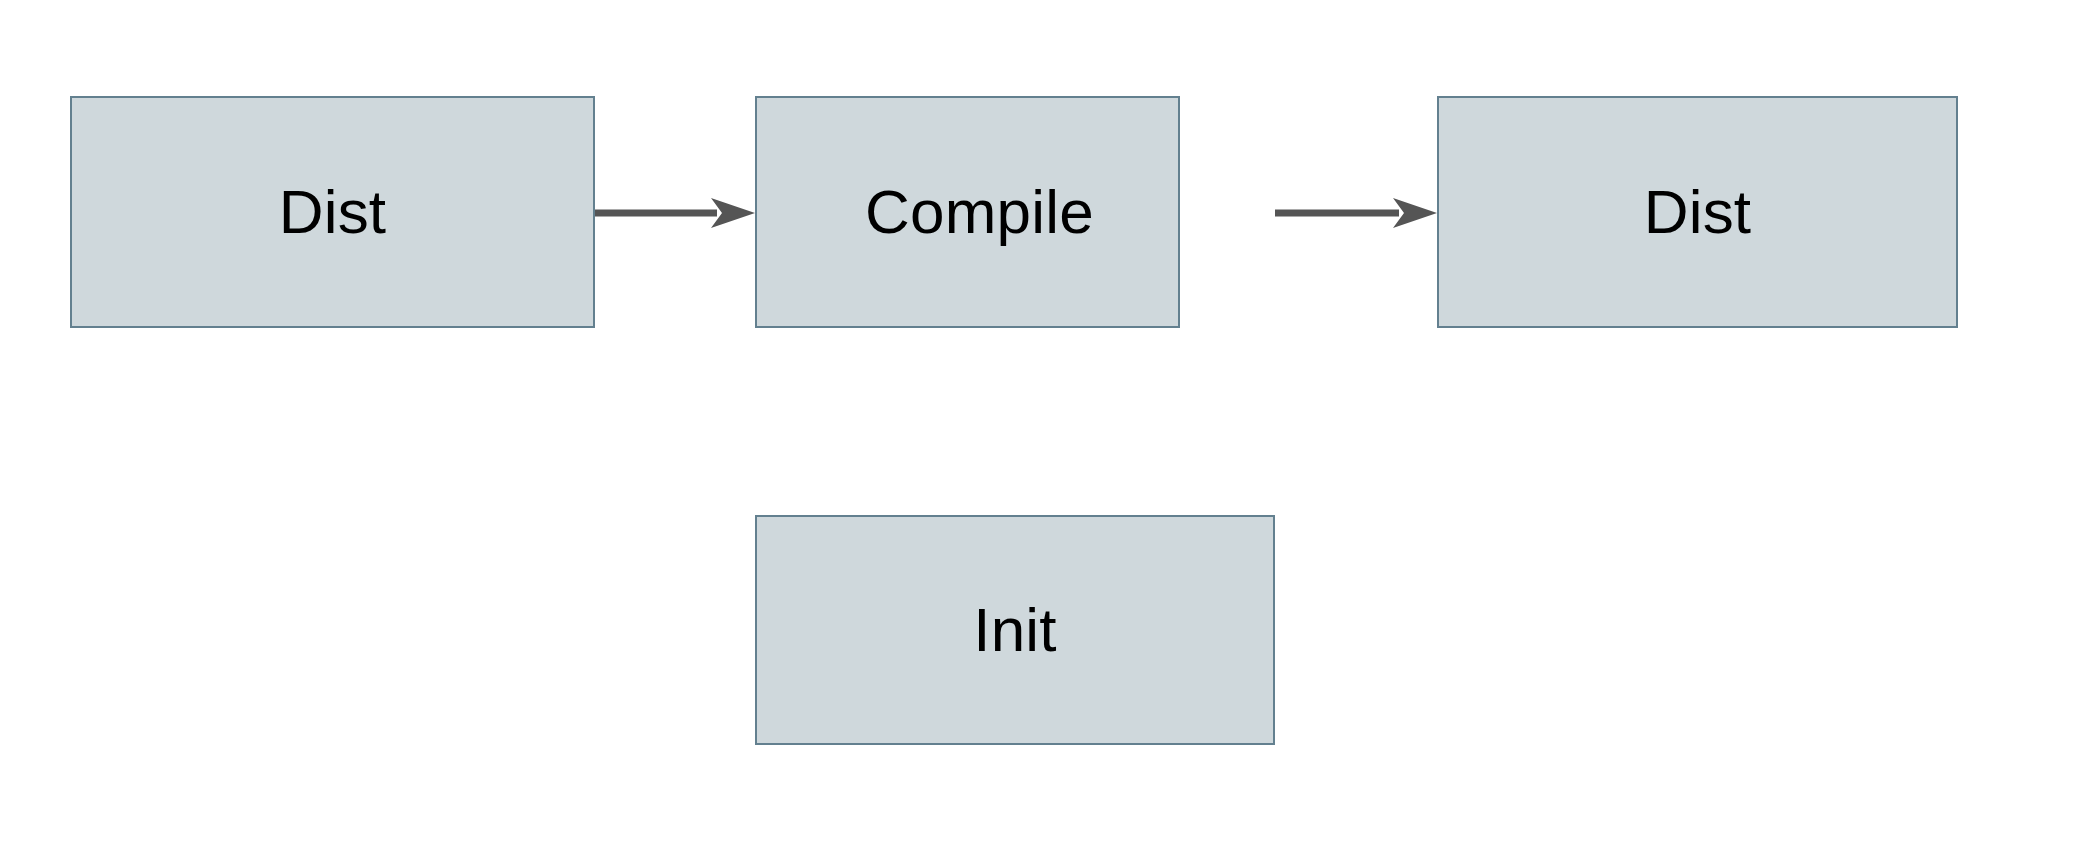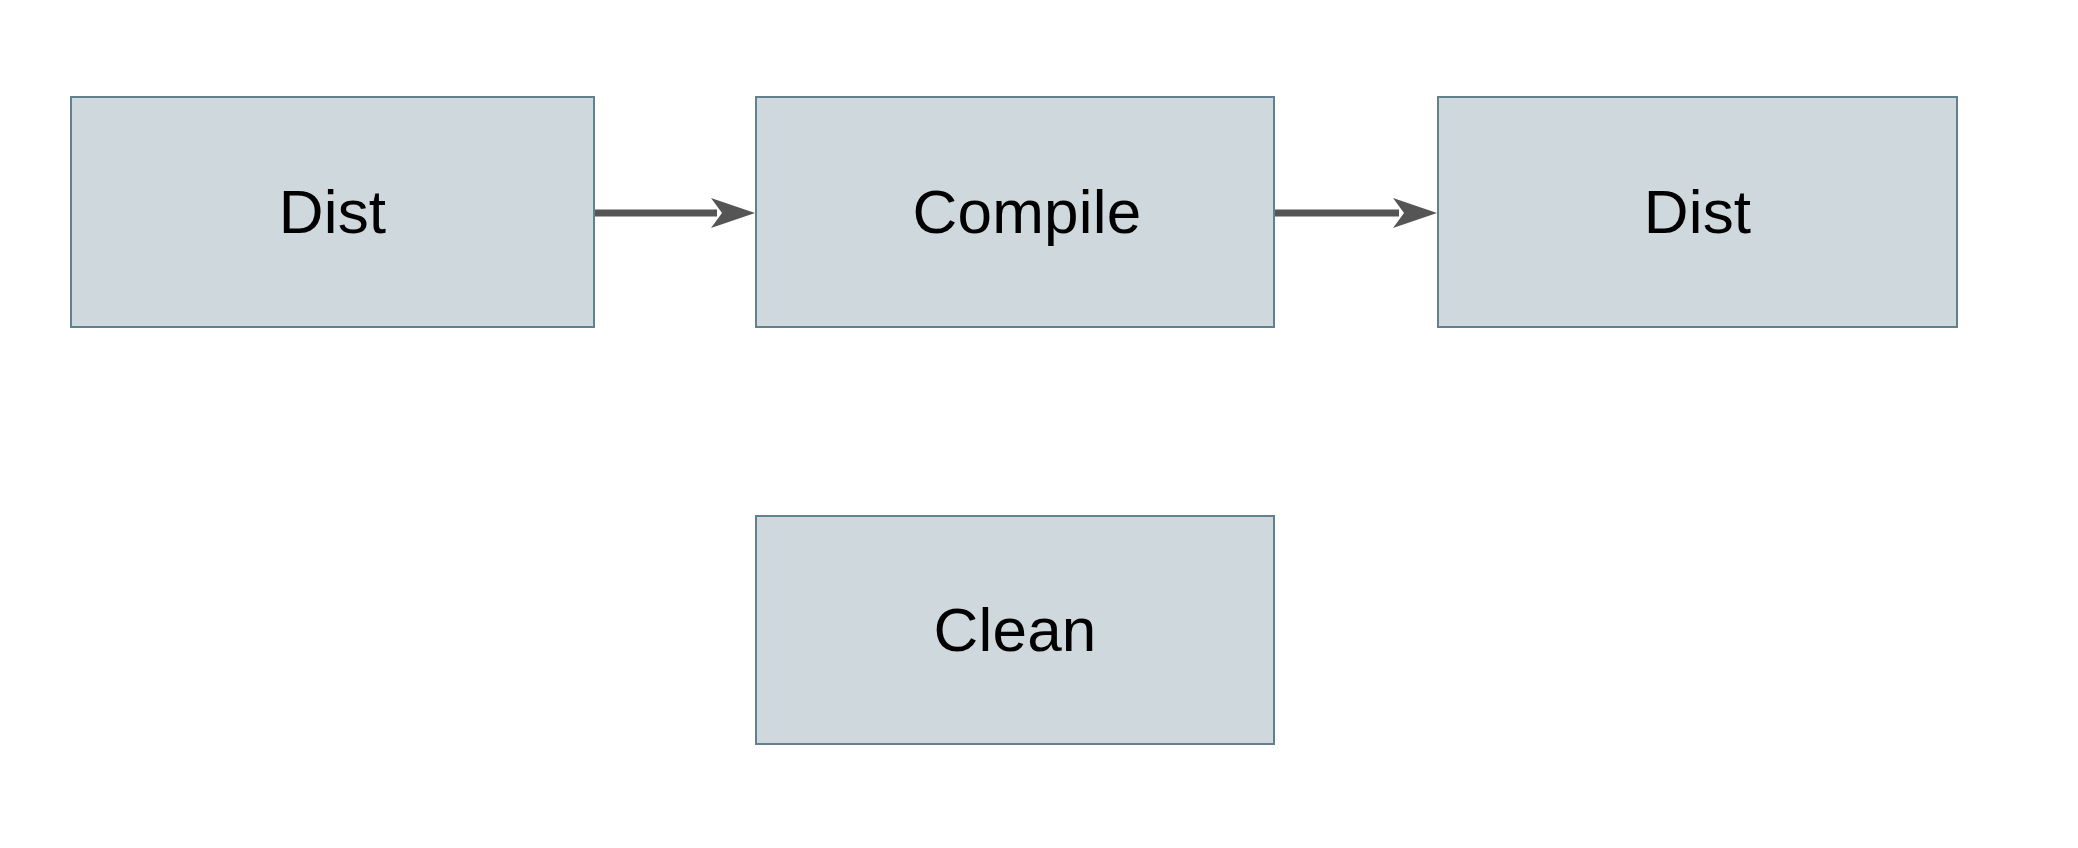--- a/index.html
+++ b/index.html
@@ -48,30 +48,30 @@
 </style>
 </head>
 <body>
 
 <div id="canvas" style="width: 2078px; height: 848px; background: rgb(255, 255, 255);">
 
   <div class="node" id="node-dist" style="left: 70px; top: 96px; width: 525px; height: 232px; background: rgb(207, 216, 220); border-color: rgb(99, 128, 143); border-width: 2px;">
     <span class="node-label" style="color: rgb(0, 0, 0);">Dist</span>
   </div>
 
-  <div class="node" id="node-compile" style="left: 755px; top: 96px; width: 520px; height: 232px; background: rgb(207, 216, 220); border-color: rgb(99, 128, 143); border-width: 2px; padding-left: 24px;">
+  <div class="node" id="node-compile" style="left: 755px; top: 96px; width: 425px; height: 232px; background: rgb(207, 216, 220); border-color: rgb(99, 128, 143); border-width: 2px; padding-left: 24px;">
     <span class="node-label" style="color: rgb(0, 0, 0);">Compile</span>
   </div>
 
   <div class="node" id="node-init" style="left: 1437px; top: 96px; width: 521px; height: 232px; background: rgb(207, 216, 220); border-color: rgb(99, 128, 143); border-width: 2px;">
     <span class="node-label" style="color: rgb(0, 0, 0);">Dist</span>
   </div>
 
   <div class="node" id="node-clean" style="left: 755px; top: 515px; width: 520px; height: 230px; background: rgb(207, 216, 220); border-color: rgb(99, 128, 143); border-width: 2px;">
-    <span class="node-label" style="color: rgb(0, 0, 0);">Clean</span>
+    <span class="node-label" style="color: rgb(0, 0, 0);">Init</span>
   </div>
 
   <div class="edge" id="edge-dist-to-compile" style="left: 595px; top: 199px;">
     <svg width="160" height="28" viewBox="0 0 160 28">
       <g class="arrow-group">
           <rect x="0" y="10.5" width="122" height="7" fill="#555555"></rect>
           <path d="M 160 14 L 116 -1 L 127 14 L 116 29 Z" fill="#555555"></path>
         </g>
     </svg>
   </div>

